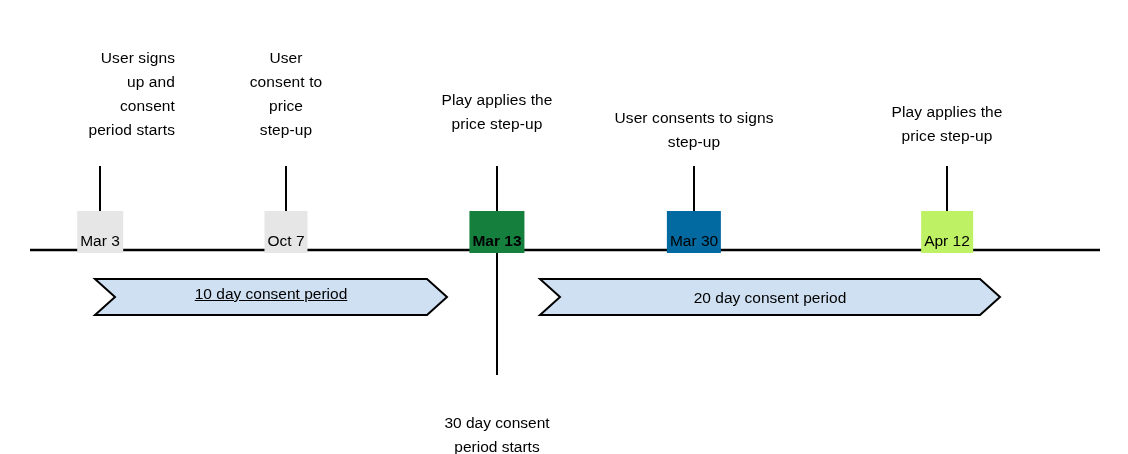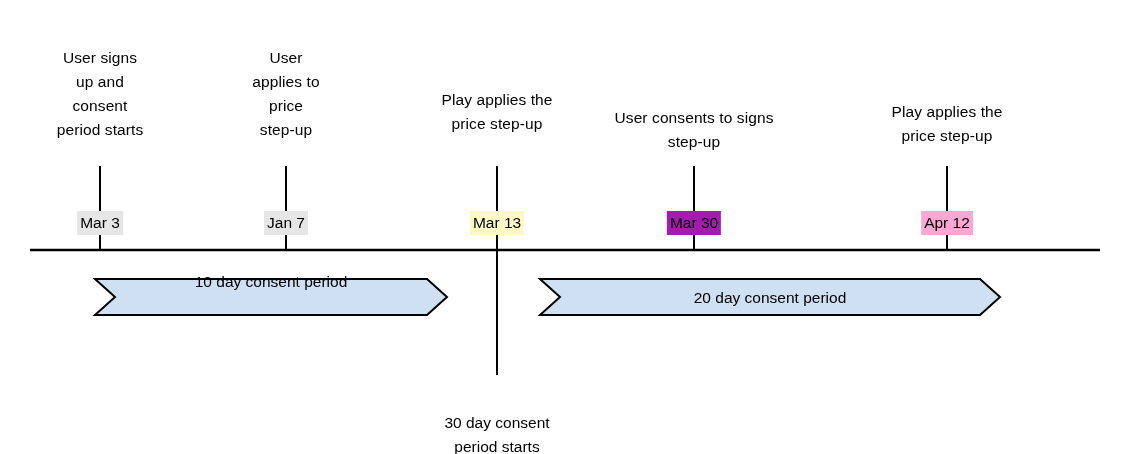--- a/index.html
+++ b/index.html
@@ -34,21 +34,21 @@
     color: #000000;
     white-space: pre-line;
     letter-spacing: 0.1px;
   }
   .date-chip {
     position: absolute;
     background: #e6e6e6;
     color: #000000;
     font-size: 15.5px;
     line-height: 20px;
-    padding: 2px 3px 2px 3px;
+    padding: 20px 3px 2px 3px;
     white-space: nowrap;
     text-align: center;
     transform: translateX(-50%);
   }
   .band-label {
     position: absolute;
     text-align: center;
     font-size: 15.5px;
     line-height: 20px;
     color: #000000;
@@ -81,44 +81,44 @@
         <line x1="694" y1="166" x2="694" y2="250" stroke="#000000" stroke-width="2"></line>
         <line x1="947" y1="166" x2="947" y2="250" stroke="#000000" stroke-width="2"></line>
       </g>
     <g id="bands-group">
         <polygon points="95,279 427,279 447,297 427,315 95,315 115,297" fill="#cfe0f3" stroke="#000000" stroke-width="2" stroke-linejoin="miter"></polygon>
         <polygon points="540,279 980,279 1000,297 980,315 540,315 560,297" fill="#cfe0f3" stroke="#000000" stroke-width="2" stroke-linejoin="miter"></polygon>
       </g>
   </svg>
 
   <div id="event-labels-layer">
-      <div class="event-label" style="left: 25px; top: 46px; width: 150px;">User signs
+      <div class="event-label" style="left: 25px; top: 46px; width: 150px; text-align: right;">User signs
 up and
 consent
 period starts</div>
       <div class="event-label" style="left: 211px; top: 46px; width: 150px;">User
-applies to
+consent to
 price
 step-up</div>
       <div class="event-label" style="left: 412px; top: 88px; width: 170px;">Play applies the
 price step-up</div>
       <div class="event-label" style="left: 579px; top: 106px; width: 230px;">User consents to signs
 step-up</div>
       <div class="event-label" style="left: 857px; top: 100px; width: 180px;">Play applies the
 price step-up</div>
     </div>
   <div id="date-chips-layer">
       <div class="date-chip" style="left: 100px; top: 211px; background: rgb(230, 230, 230);">Mar 3</div>
-      <div class="date-chip" style="left: 286px; top: 211px; background: rgb(230, 230, 230);">Jan 7</div>
-      <div class="date-chip" style="left: 497px; top: 211px; background: #fef9c3;">Mar 13</div>
-      <div class="date-chip" style="left: 694px; top: 211px; background: #a21caf;">Mar 30</div>
-      <div class="date-chip" style="left: 947px; top: 211px; background: #f9a8d4; text-align: center;">Apr 12</div>
+      <div class="date-chip" style="left: 286px; top: 211px; background: rgb(230, 230, 230);">Oct 7</div>
+      <div class="date-chip" style="left: 497px; top: 211px; background: #15803d; font-weight: bold;">Mar 13</div>
+      <div class="date-chip" style="left: 694px; top: 211px; background: #0369a1;">Mar 30</div>
+      <div class="date-chip" style="left: 947px; top: 211px; background: #bef264; text-align: center;">Apr 12</div>
     </div>
   <div id="band-labels-layer">
-      <div class="band-label" style="left: 271px; top: 272px;">10 day consent period</div>
+      <div class="band-label" style="left: 271px; top: 284px; text-decoration: underline;">10 day consent period</div>
       <div class="band-label" style="left: 770px; top: 288px;">20 day consent period</div>
     </div>
   <div id="below-labels-layer">
       <div class="below-label" style="left: 497px; top: 375px; width: 200px; margin-left: 0px; margin-top: 36px;">30 day consent
 period starts</div>
     </div>
 
 </div>
 
 </body></html>

